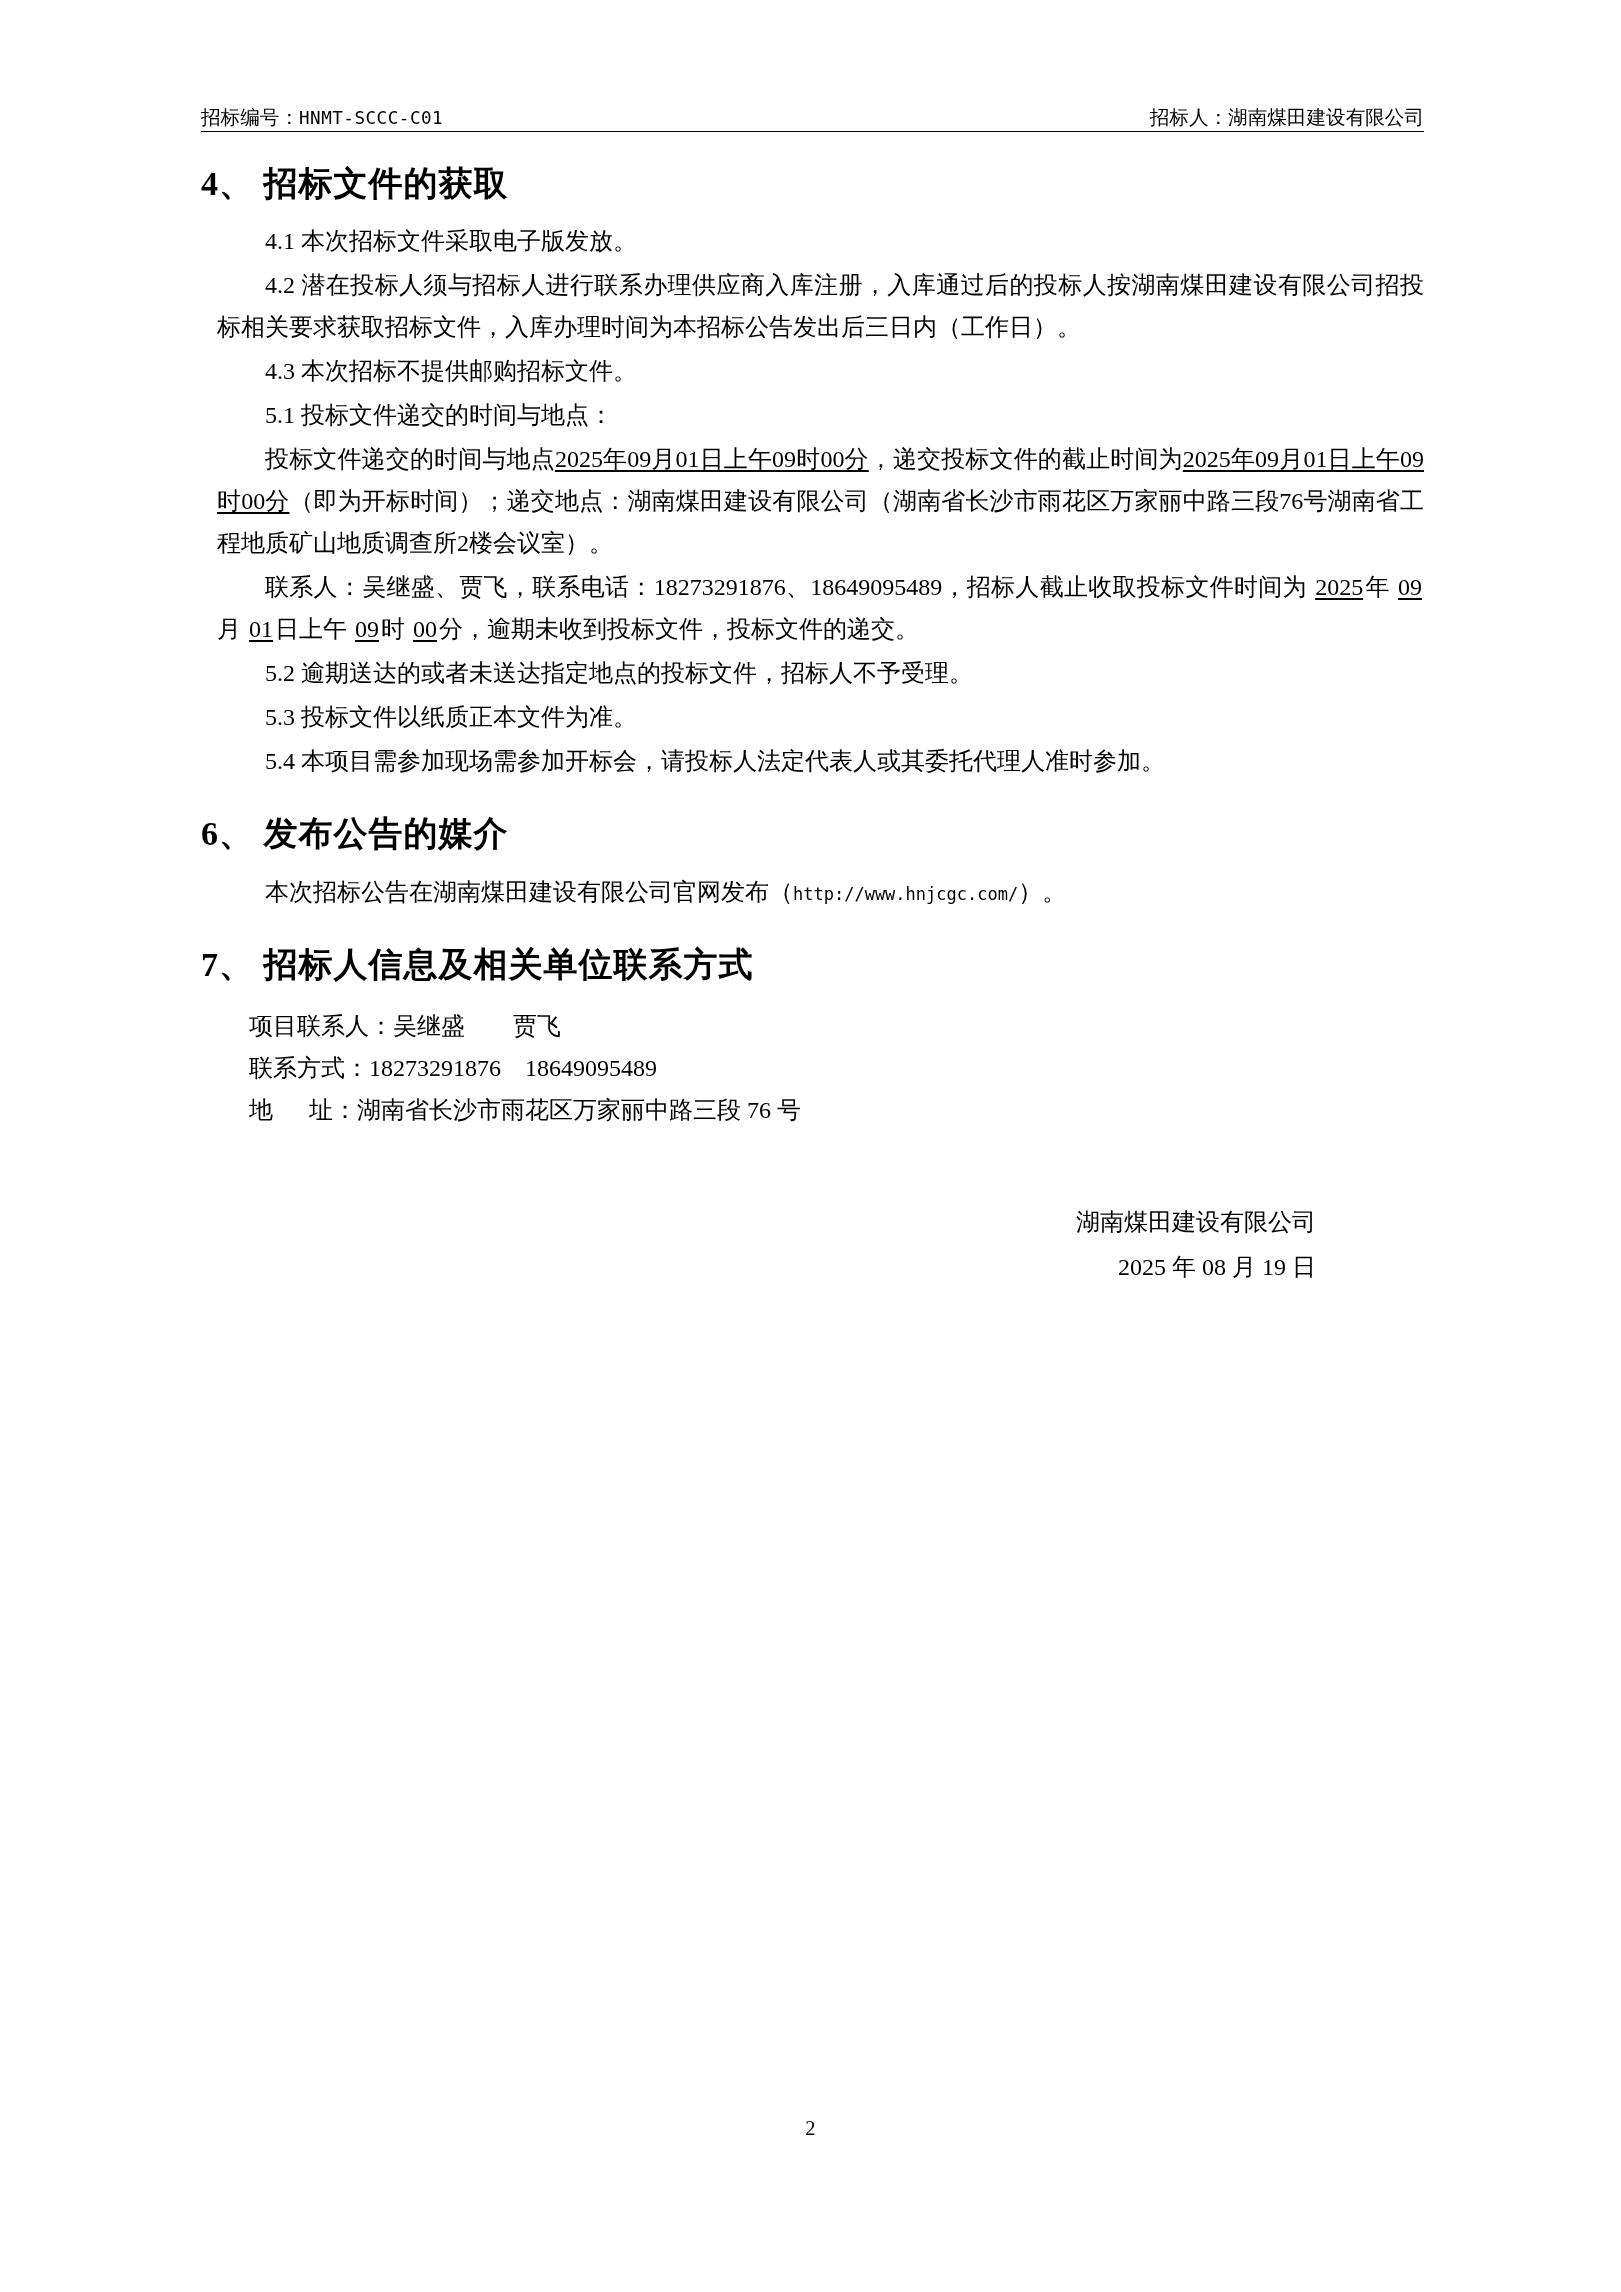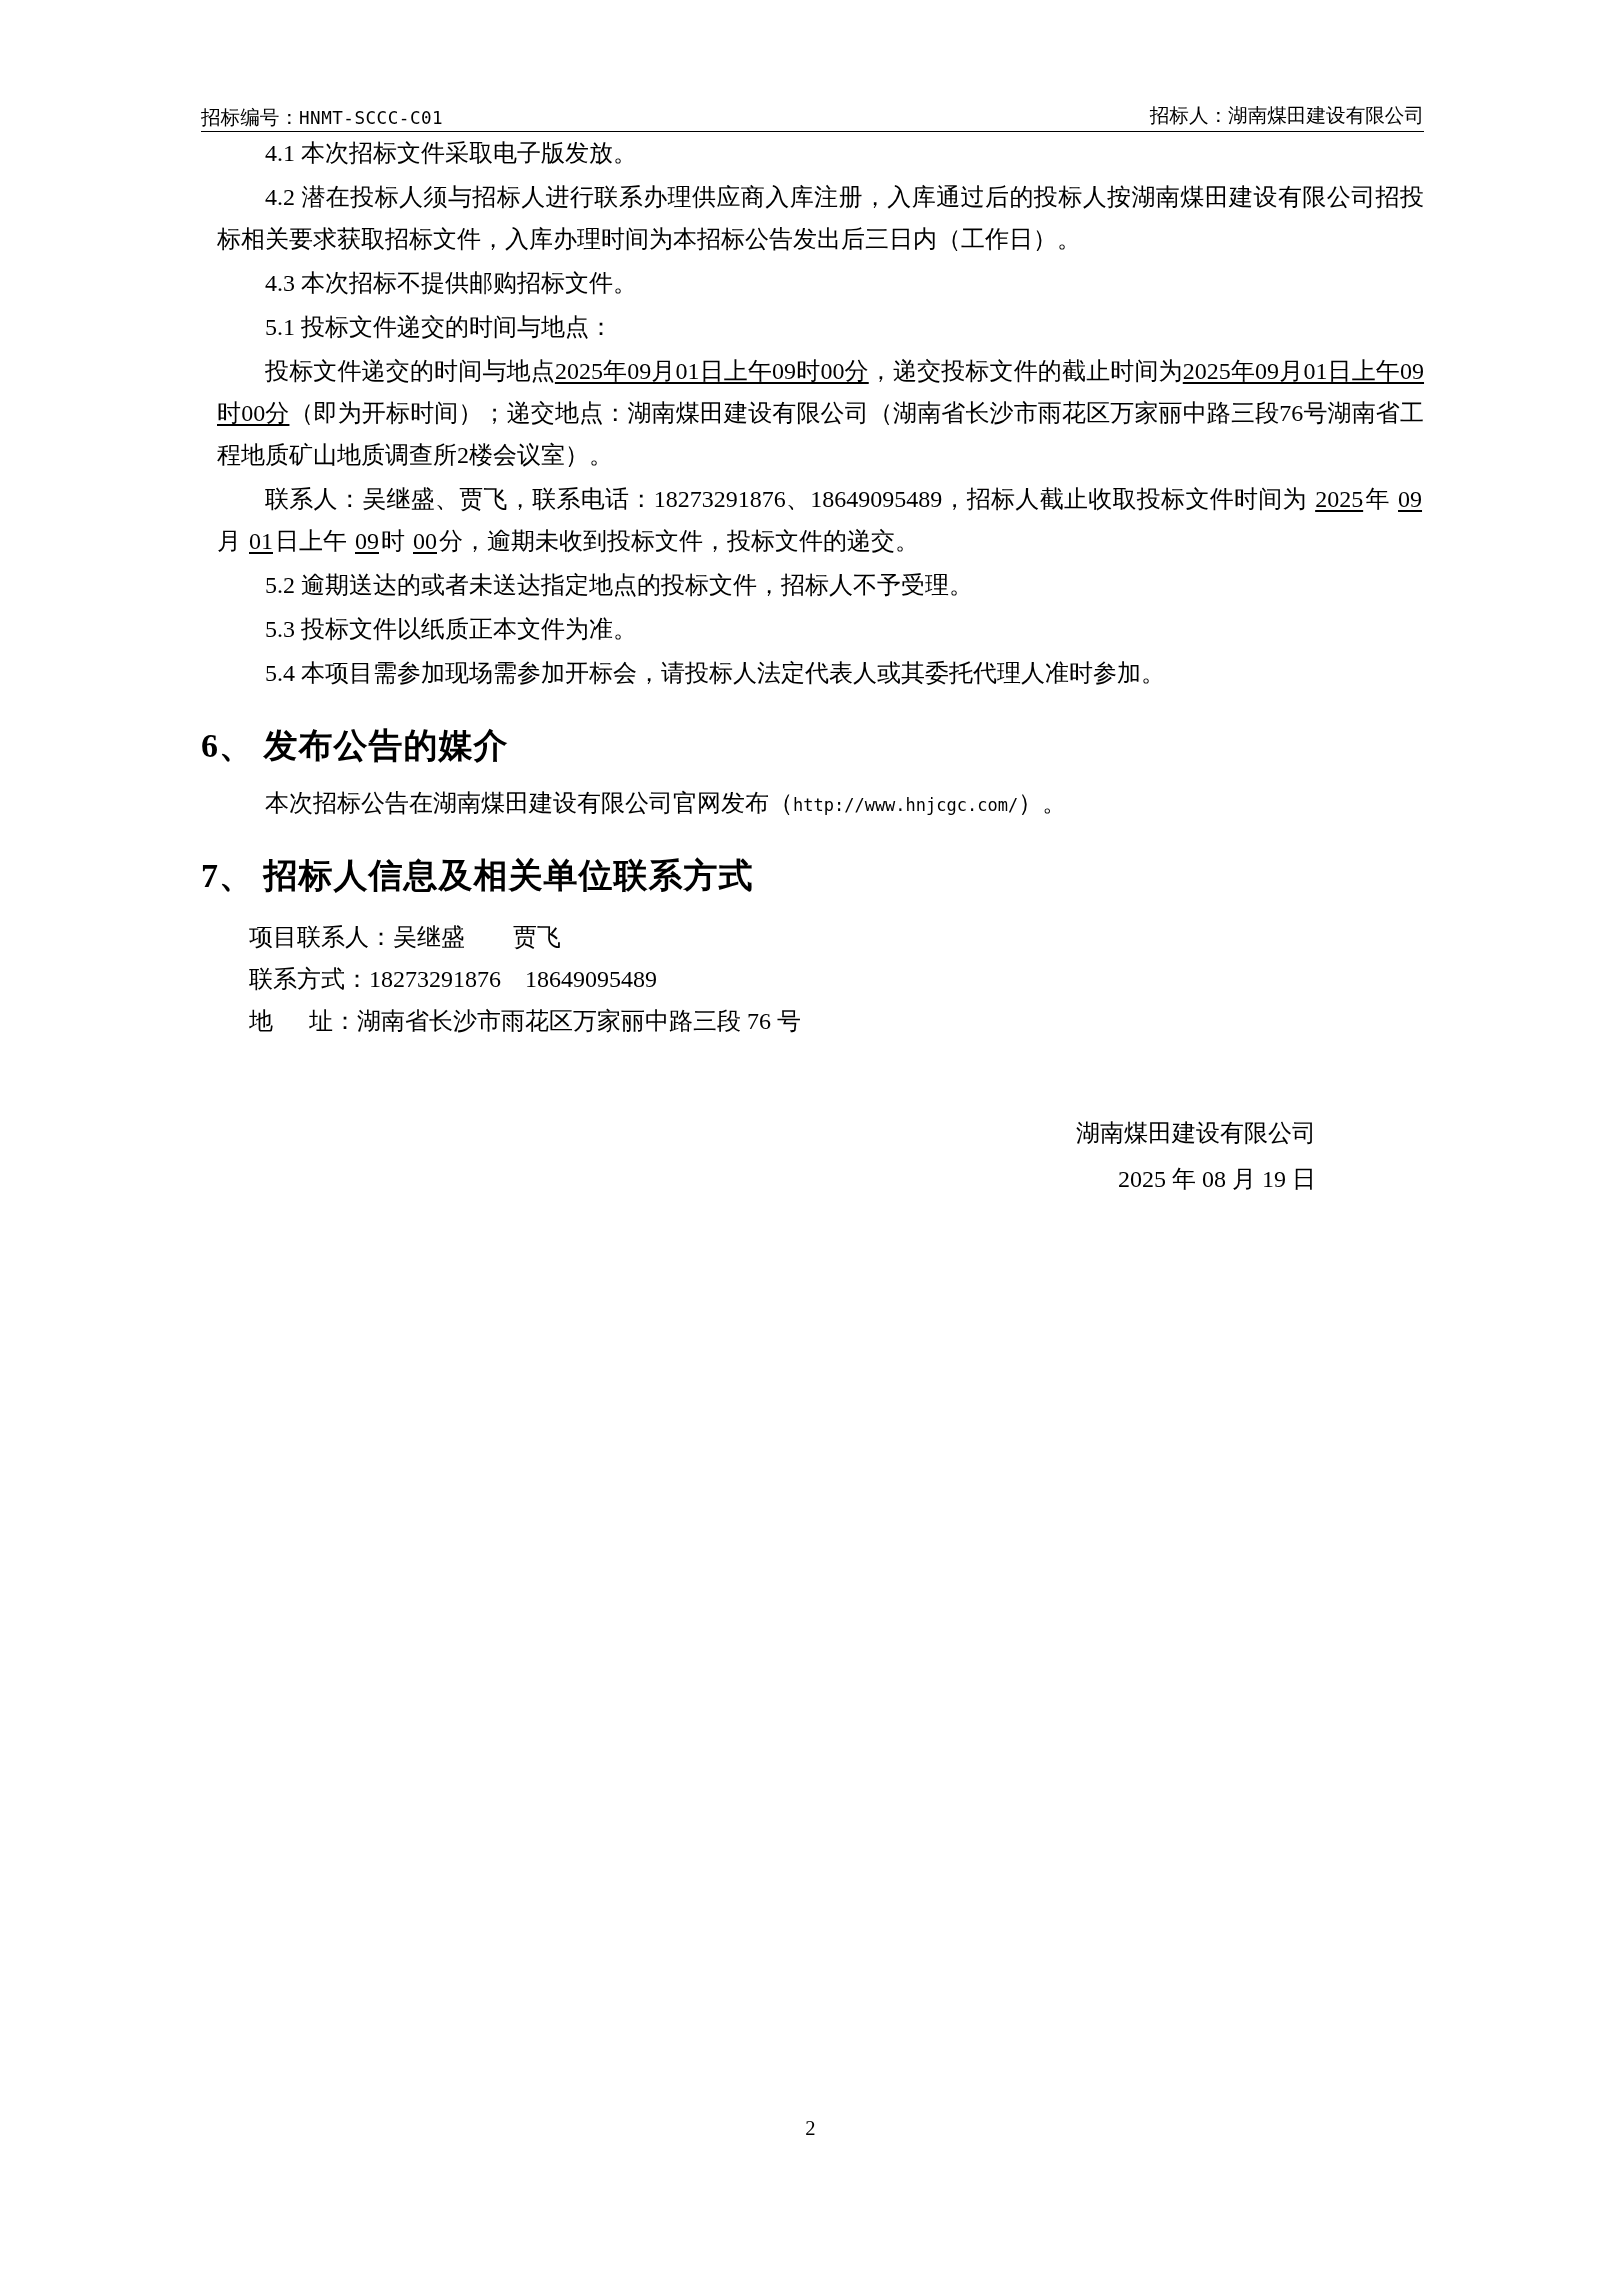--- a/index.html
+++ b/index.html
@@ -33,21 +33,20 @@
     line-height: 1.2;
     padding-bottom: 1px;
     border-bottom: 1.5px solid #000;
     font-family: "Liberation Serif", serif;
   }
   .doc-header .hdr-left {
     white-space: nowrap;
   }
   .doc-header .hdr-right {
     white-space: nowrap;
-    font-family: Liberation Mono, monospace;
   }
   .mono {
     font-family: "DejaVu Sans Mono", "Liberation Mono", monospace;
     font-size: 17.6px;
     letter-spacing: 0.5px;
   }
   h2.section {
     font-size: 34px;
     font-weight: bold;
     margin: 29px 0 13.7px 0;
@@ -114,20 +113,21 @@
 
     <div class="doc-header">
       <div class="hdr-left">
         <span>招标编号：</span><span class="mono">HNMT-SCCC-C01</span>
       </div>
       <div class="hdr-right">
         <span>招标人：</span><span>湖南煤田建设有限公司</span>
       </div>
     </div>
 
+    <h2 class="section">4、 招标文件的获取</h2>
     <p class="para indent">4.1 本次招标文件采取电子版发放。</p>
     <p class="para indent">4.2 潜在投标人须与招标人进行联系办理供应商入库注册，入库通过后的投标人按湖南煤田建设有限公司招投标相关要求获取招标文件，入库办理时间为本招标公告发出后三日内（工作日）。</p>
     <p class="para indent">4.3 本次招标不提供邮购招标文件。</p>
 
     <p class="para indent">5.1 投标文件递交的时间与地点：</p>
     <p class="para indent">
       <span>投标文件递交的时间与地点</span><span class="u">2025年09月01日上午09时00分</span><span>，递交投标文件的截止时间为</span><span class="u">2025年09月01日上午09时00分</span><span>（即为开标时间）；递交地点：湖南煤田建设有限公司（湖南省长沙市雨花区万家丽中路三段76号湖南省工程地质矿山地质调查所2楼会议室）。</span>
     </p>
     <p class="para indent">
       <span>联系人：吴继盛、贾飞，联系电话：18273291876、18649095489，招标人截止收取投标文件时间为</span>

